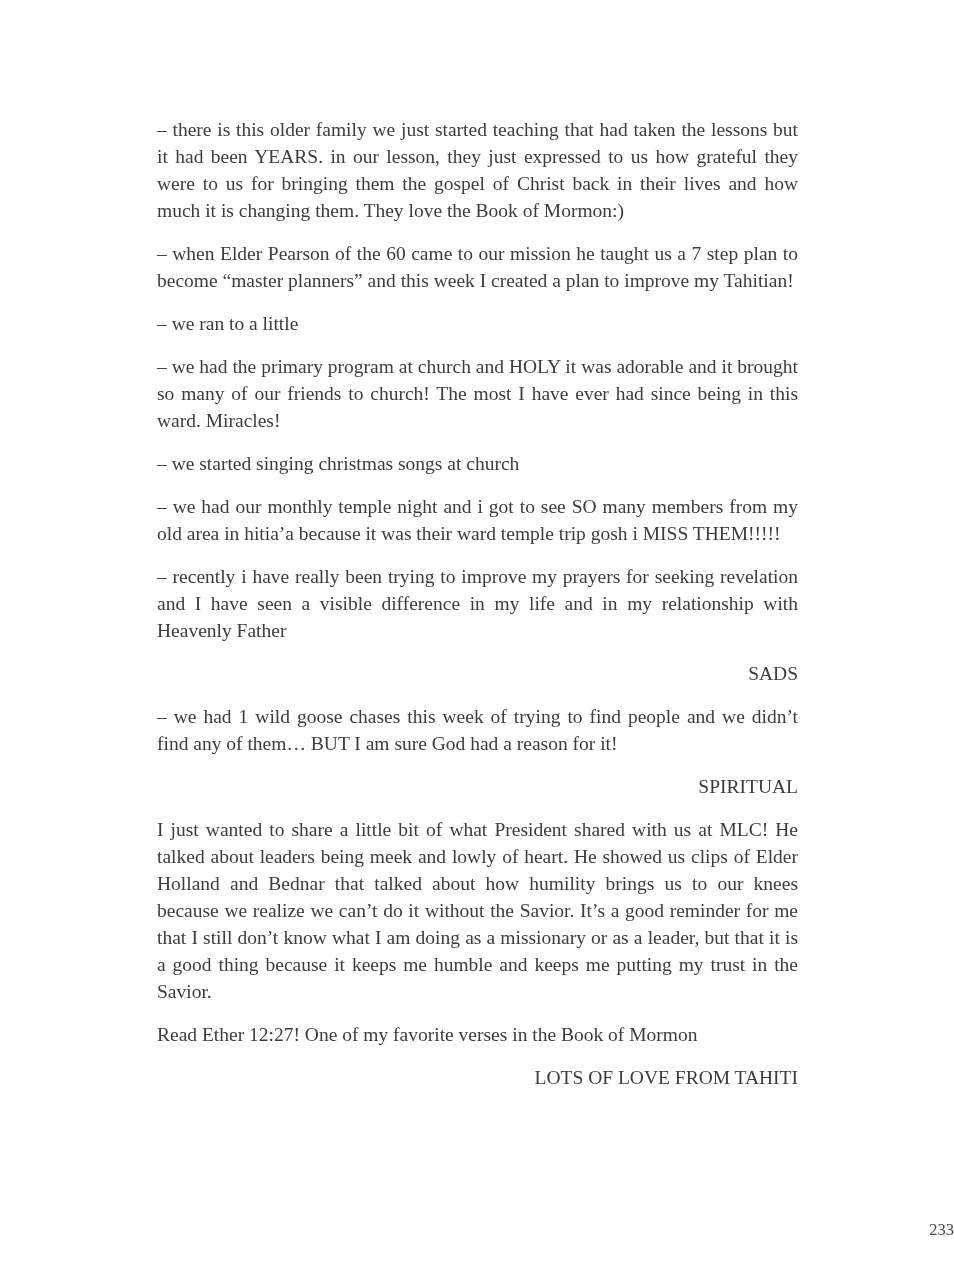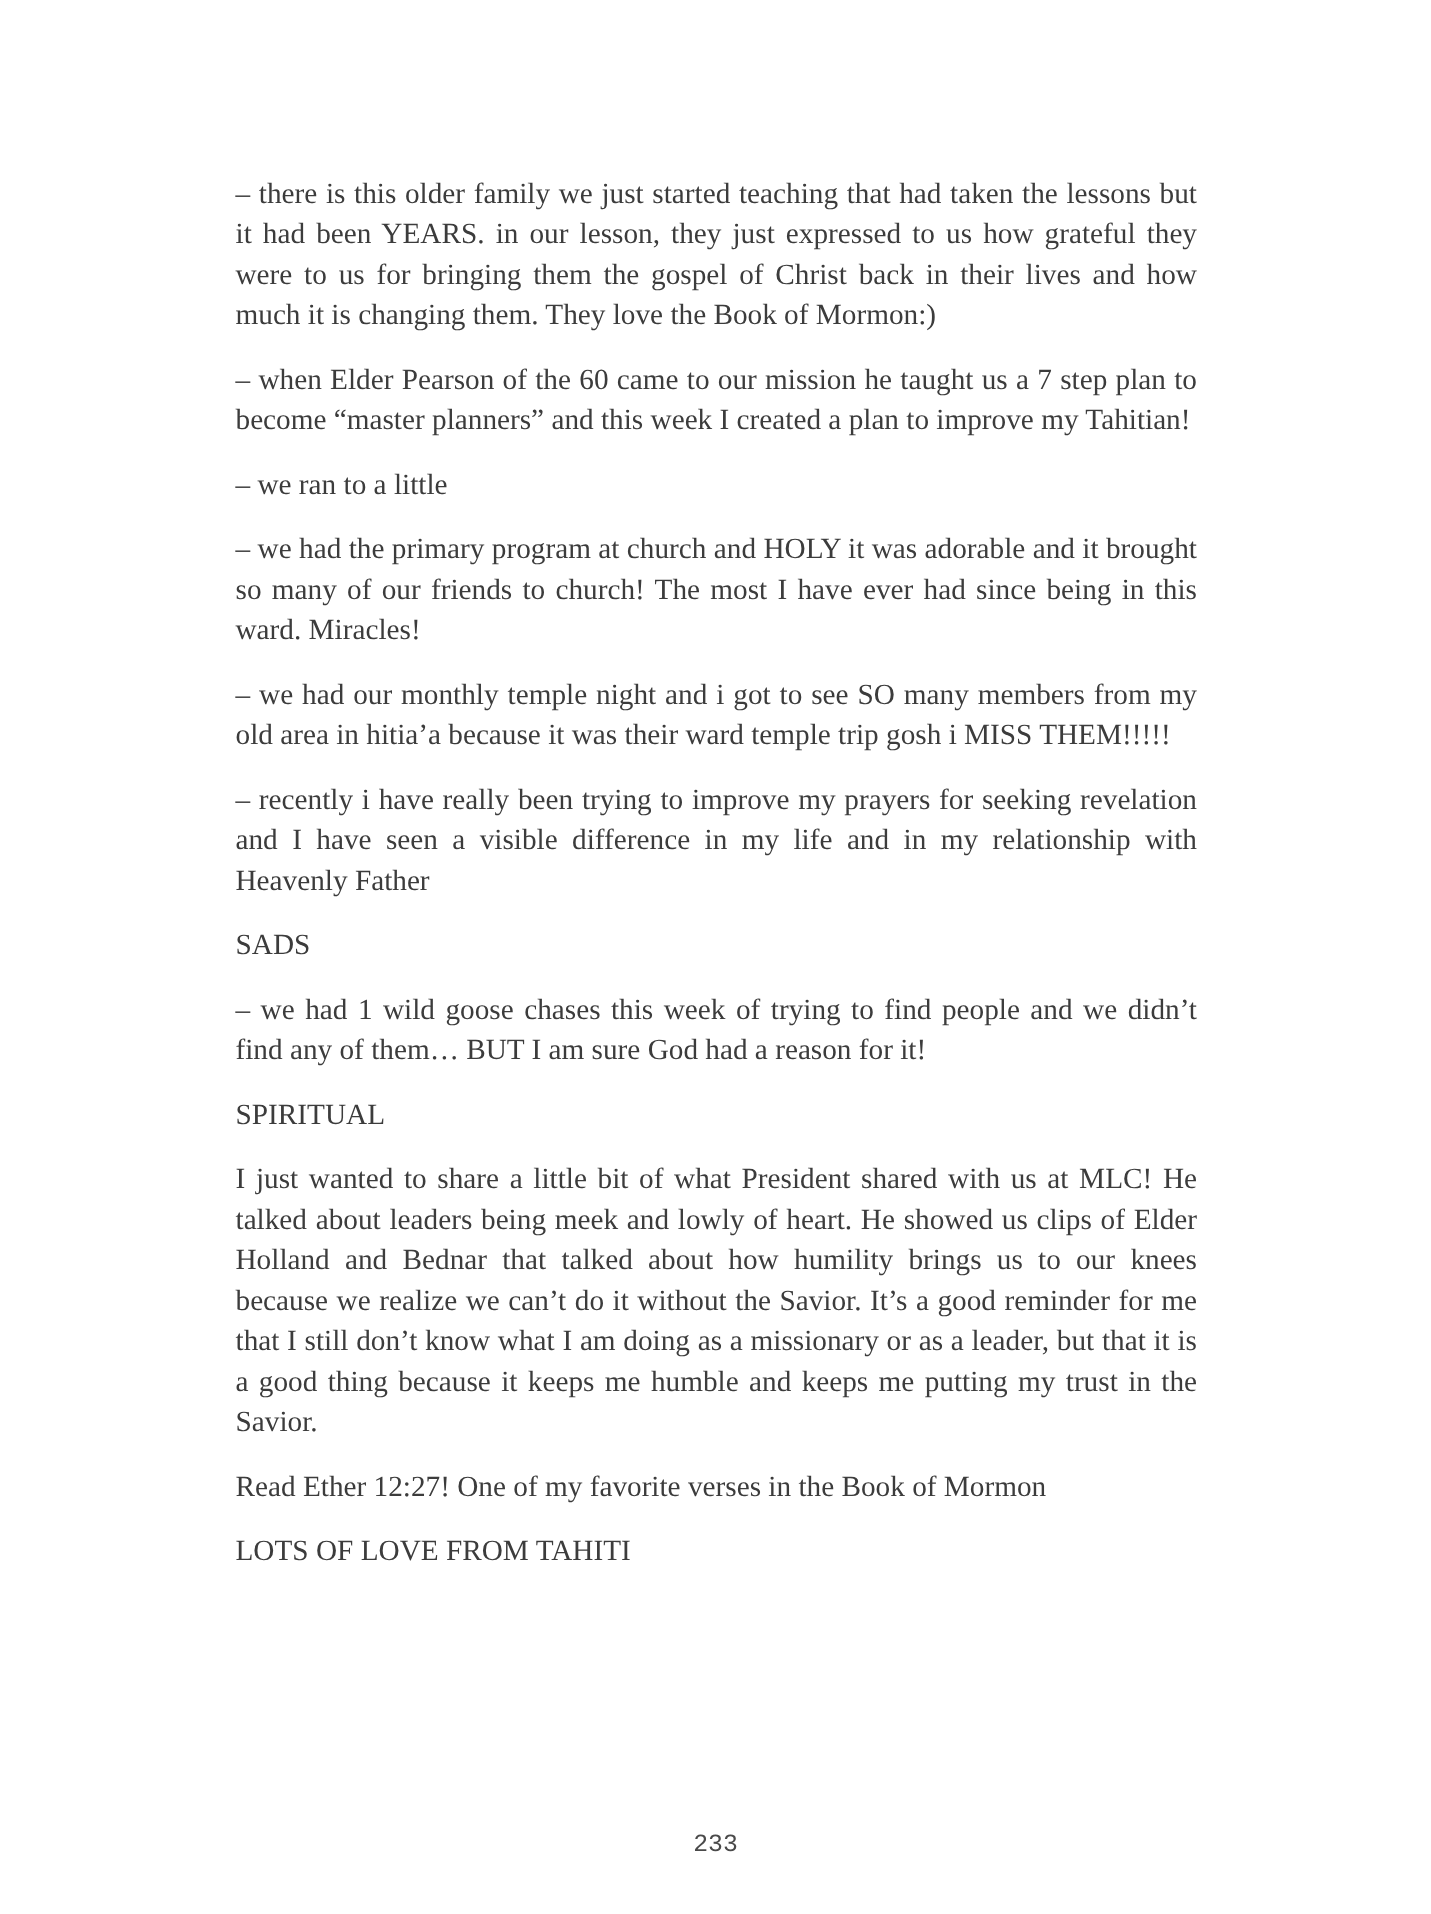--- a/index.html
+++ b/index.html
@@ -22,42 +22,43 @@
     width: 641px;
   }
   .para {
     font-size: 19.5px;
     line-height: 27px;
     color: #3c3c3c;
     text-align: justify;
     margin: 0 0 16px 0;
   }
   .para.heading {
-    text-align: left;
+    text-align: right;
   }
   .page-number {
     position: absolute;
     top: 1220px;
     left: 0;
     width: 100%;
-    text-align: center;
+    text-align: right;
     font-size: 16.5px;
     color: #4a4a4a;
-    font-family: Liberation Mono, monospace;
+    font-family: Liberation Serif, serif;
   }
 </style>
 </head>
 <body>
 
 <div class="page">
   <div class="content">
     <p class="para bullet">– there is this older family we just started teaching that had taken the lessons but it had been YEARS. in our lesson, they just expressed to us how grateful they were to us for bringing them the gospel of Christ back in their lives and how much it is changing them. They love the Book of Mormon:)</p>
     <p class="para bullet">– when Elder Pearson of the 60 came to our mission he taught us a 7 step plan to become “master planners” and this week I created a plan to improve my Tahitian!</p>
     <p class="para bullet">– we ran to a little</p>
     <p class="para bullet">– we had the primary program at church and HOLY it was adorable and it brought so many of our friends to church! The most I have ever had since being in this ward. Miracles!</p>
+    <p class="para bullet">– we started singing christmas songs at church</p>
     <p class="para bullet">– we had our monthly temple night and i got to see SO many members from my old area in hitia’a because it was their ward temple trip gosh i MISS THEM!!!!!</p>
     <p class="para bullet">– recently i have really been trying to improve my prayers for seeking revelation and I have seen a visible difference in my life and in my relationship with Heavenly Father</p>
     <p class="para heading">SADS</p>
     <p class="para bullet">– we had 1 wild goose chases this week of trying to find people and we didn’t find any of them… BUT I am sure God had a reason for it!</p>
     <p class="para heading">SPIRITUAL</p>
     <p class="para body">I just wanted to share a little bit of what President shared with us at MLC! He talked about leaders being meek and lowly of heart. He showed us clips of Elder Holland and Bednar that talked about how humility brings us to our knees because we realize we can’t do it without the Savior. It’s a good reminder for me that I still don’t know what I am doing as a missionary or as a leader, but that it is a good thing because it keeps me humble and keeps me putting my trust in the Savior.</p>
     <p class="para body">Read Ether 12:27! One of my favorite verses in the Book of Mormon</p>
     <p class="para heading">LOTS OF LOVE FROM TAHITI</p>
   </div>
   <div class="page-number">233</div>

